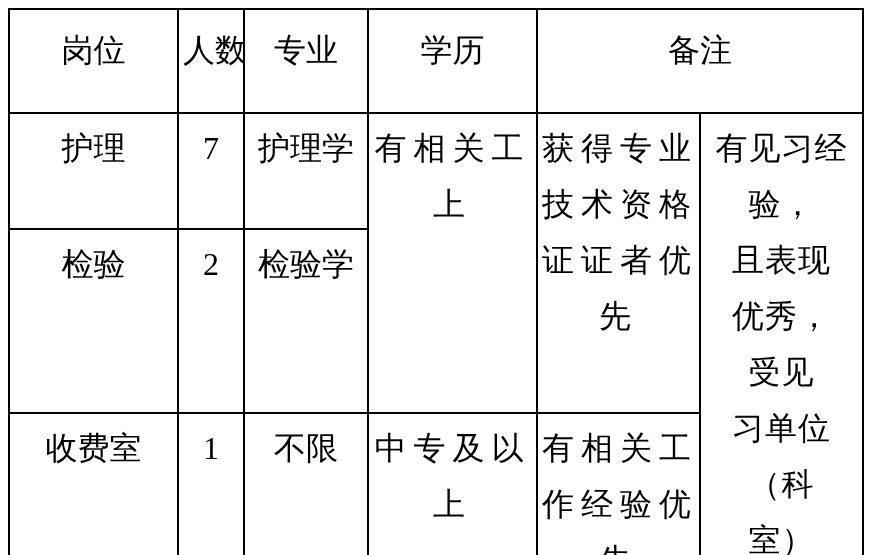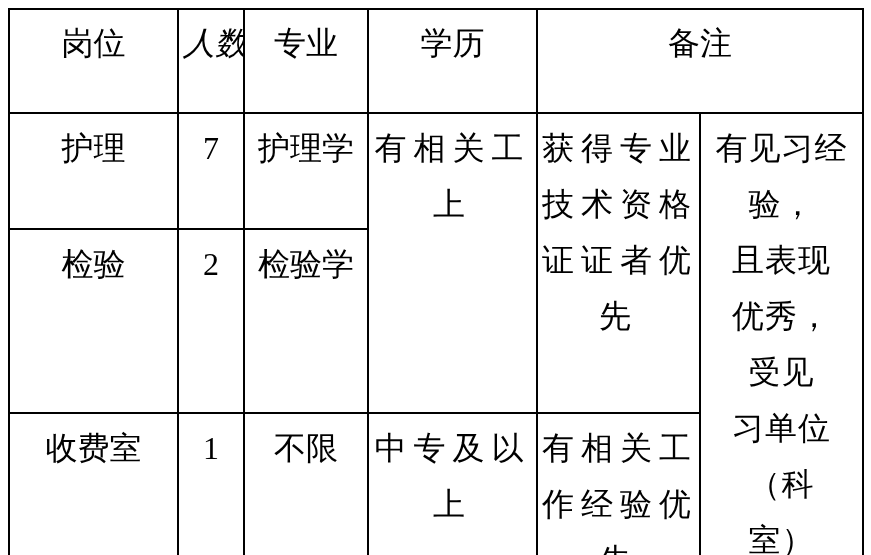--- a/index.html
+++ b/index.html
@@ -30,23 +30,23 @@
     line-height: 56px;
     text-align: center;
     vertical-align: top;
     padding: 6px 4px 0 4px;
     white-space: pre-line;
     word-break: keep-all;
     overflow: hidden;
   }
   tr.hdr td {
     line-height: 48px;
-    padding-top: 9px;
+    padding-top: 16px;
   }
-  td.wrap-cjk { word-break: normal; font-style: italic; }          
+  td.wrap-cjk { word-break: normal; }          
   td.num {
     font-family: "Liberation Sans", "DejaVu Sans", sans-serif;
     font-size: 42px;
     line-height: 54px;
   }
   td.ls-wide { letter-spacing: 7px; }
   td.align-left { text-align: left; padding-left: 8px; padding-right: 0; margin-top: 11px; }
   td.v-middle { vertical-align: middle; padding-top: 0; }
   td.remark-q { line-height: 55px; }
   td.remark-tall {

